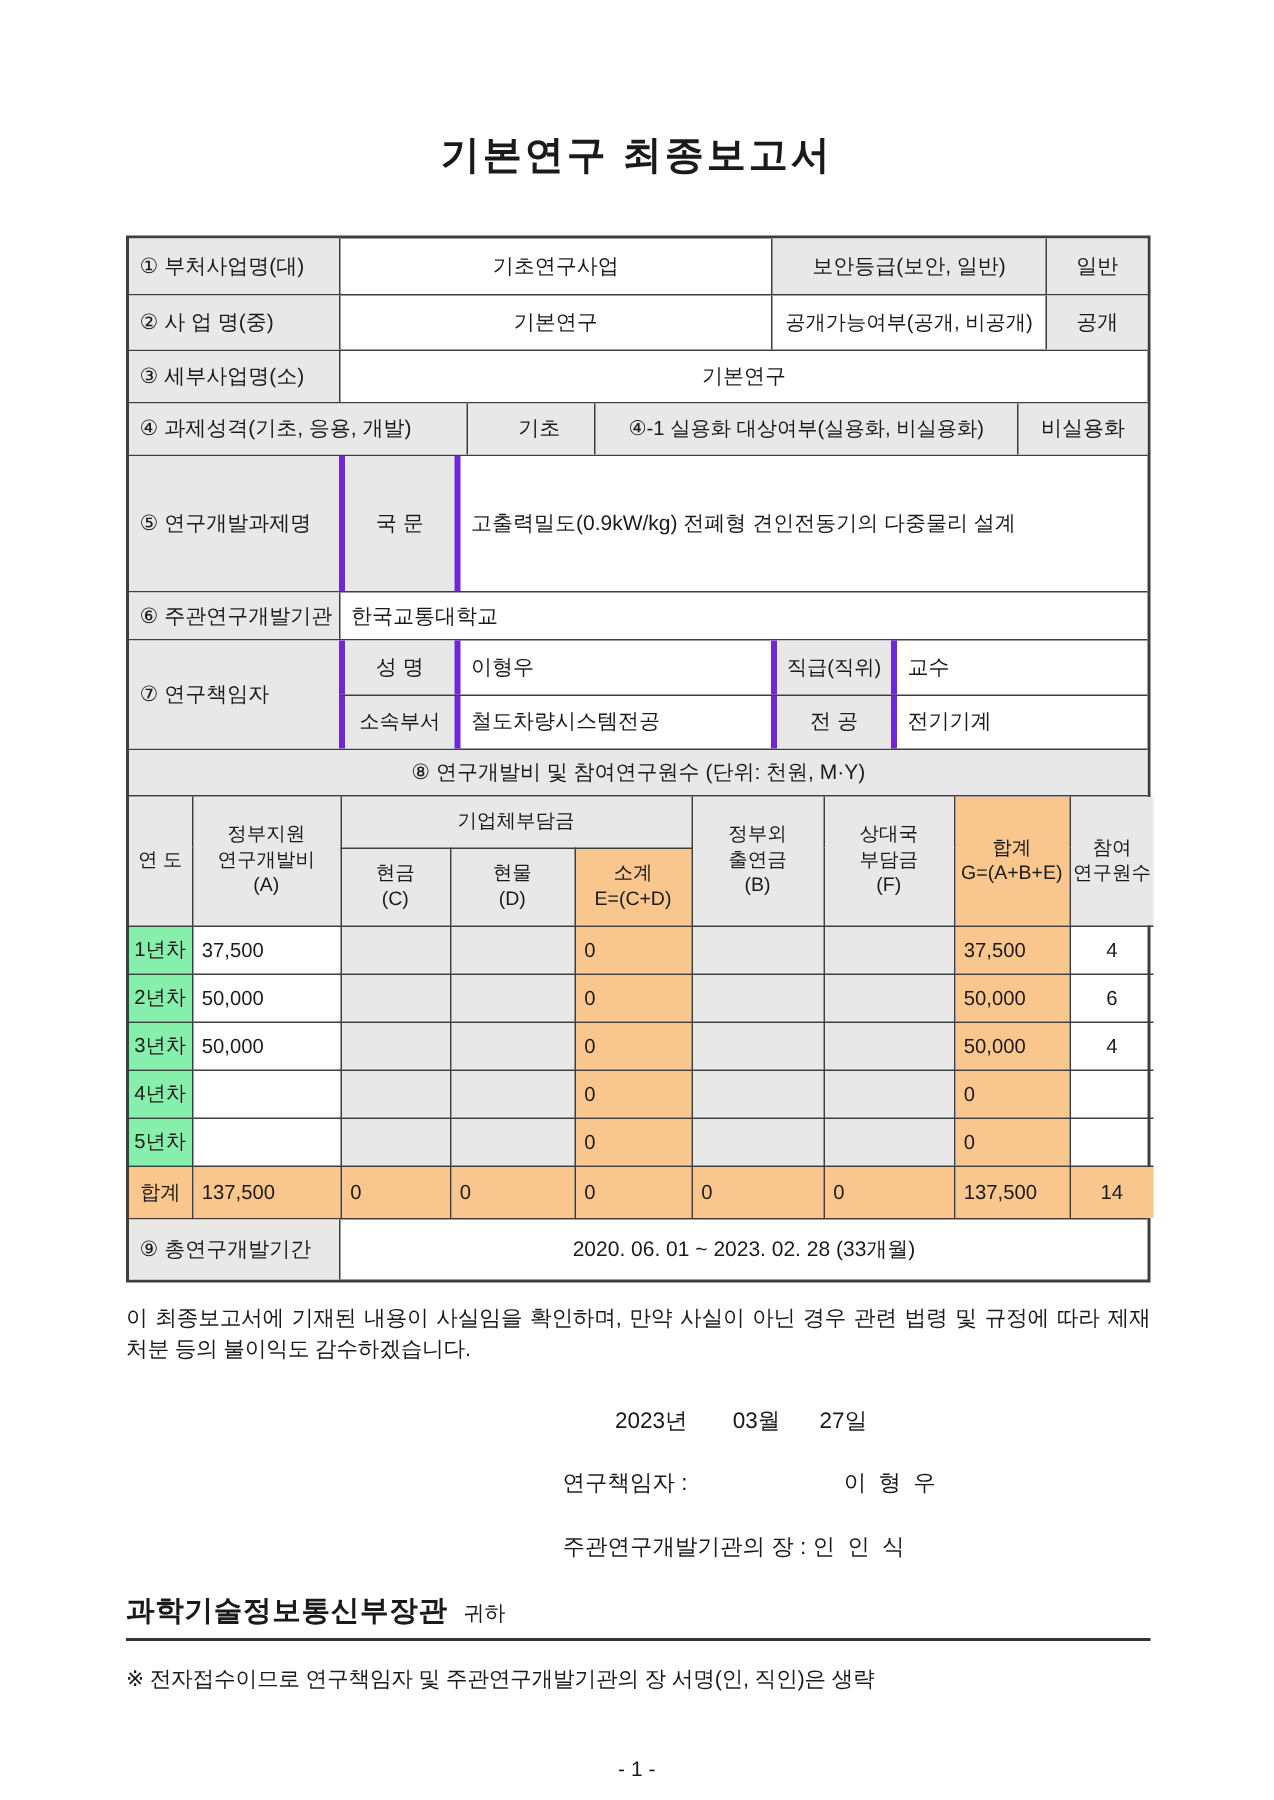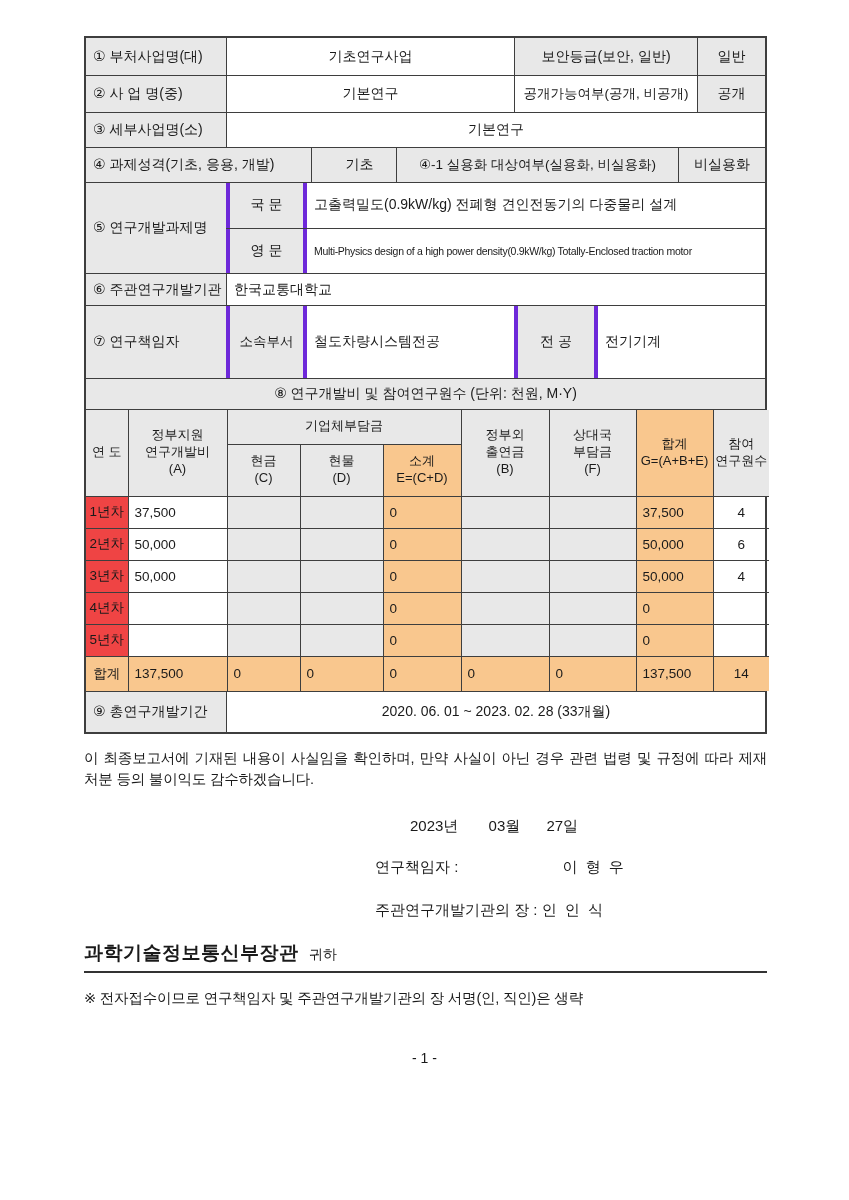--- a/index.html
+++ b/index.html
@@ -32,21 +32,21 @@
   .band{font-size:14px;}
 
   
   .tblwrap{display:block;padding:0;}
   table.budget{border-collapse:collapse;border-style:hidden;width:683px;table-layout:fixed;font-size:13.5px;}
   .budget td{border:1px solid #3e3e3e;padding:0 6px;box-sizing:border-box;overflow:hidden;}
   .budget .hd{background:#e8e8e8;text-align:center;white-space:pre-line;font-size:13px;line-height:1.3;padding:2px 1px;}
   .budget .hdo{background:#f9c78e;}
   .budget .num{text-align:left;}
   .budget .cnt{text-align:center;}
-  .budget .yr{background:#ef4444;text-align:center;padding:0 2px;}
+  .budget .yr{background:#86efac;text-align:center;padding:0 2px;}
   .budget tr.dr td{height:32px;}
   .budget tr.tr1 td{height:34px;}
   .budget tr.tr2 td{height:52px;}
   .budget tr.sum td{height:35px;background:#f9c78e;}
   .budget tr.sum .yr{background:#f9c78e;}
 
   
   .decl{margin:14px 0 0 84px;width:683px;font-size:14.5px;line-height:21px;text-align:justify;letter-spacing:-0.2px;word-break:keep-all;}
   .dateline{margin:27px 0 0 84px;font-size:15px;padding-left:326px;}
   .dateline .m{margin-left:26px;}
@@ -60,20 +60,21 @@
   .recipient{font-size:19px;font-weight:bold;letter-spacing:0.5px;}
   .gwiha{font-size:14px;margin-left:6px;}
   .note{margin:16px 0 0 84px;width:683px;font-size:14.5px;letter-spacing:-0.2px;}
   .footer{margin-top:42px;width:849px;text-align:center;font-size:14px;}
 </style>
 </head>
 <body>
 
 <div class="page">
 
+  <h1 class="title">기본연구 최종보고서</h1>
 
   <div class="form">
 
     <div class="r h37">
       <div class="c g lft w140">① 부처사업명(대)</div>
       <div class="c ctr w288">기초연구사업</div>
       <div class="c g ctr w183">보안등급(보안, 일반)</div>
       <div class="c g ctr fx">일반</div>
     </div>
 
@@ -96,35 +97,37 @@
       <div class="c g ctr fx">비실용화</div>
     </div>
 
     <div class="r h90">
       <div class="c g lft w140">⑤ 연구개발과제명</div>
       <div class="stack">
         <div class="sr">
           <div class="c g ctr w77">국 문</div>
           <div class="c lft fx">고출력밀도(0.9kW/kg) 전폐형 견인전동기의 다중물리 설계</div>
         </div>
-        <div class="sr">
-          <div class="c g ctr w77">영 문</div>
-          <div class="c lft fx eng">Multi-Physics design of a high power density(0.9kW/kg) Totally-Enclosed traction motor</div>
-        </div>
       </div>
     </div>
 
     <div class="r h31">
       <div class="c g lft w140">⑥ 주관연구개발기관</div>
       <div class="c lft fx">한국교통대학교</div>
     </div>
 
     <div class="r h72">
       <div class="c g lft w140">⑦ 연구책임자</div>
       <div class="stack">
+        <div class="sr">
+          <div class="c g ctr w77">성 명</div>
+          <div class="c lft w211">이형우</div>
+          <div class="c g ctr w80" style="font-size:13.5px;">직급(직위)</div>
+          <div class="c lft fx">교수</div>
+        </div>
         <div class="sr">
           <div class="c g ctr w77" style="font-size:13.5px;">소속부서</div>
           <div class="c lft w211">철도차량시스템전공</div>
           <div class="c g ctr w80">전 공</div>
           <div class="c lft fx">전기기계</div>
         </div>
       </div>
     </div>
 
     <div class="r h30">

